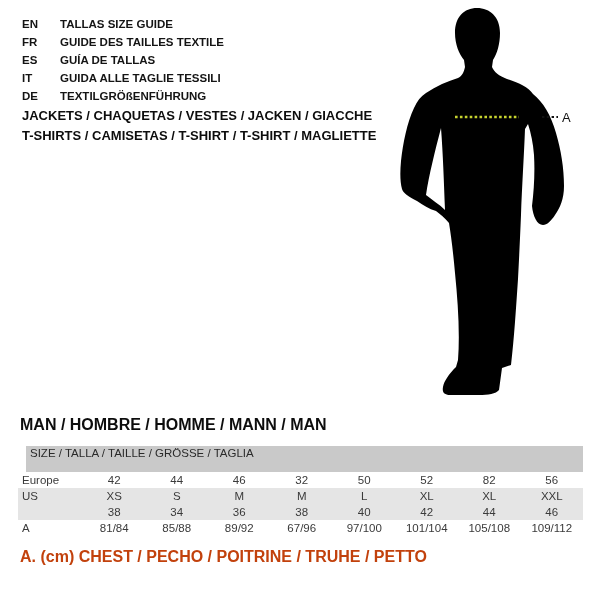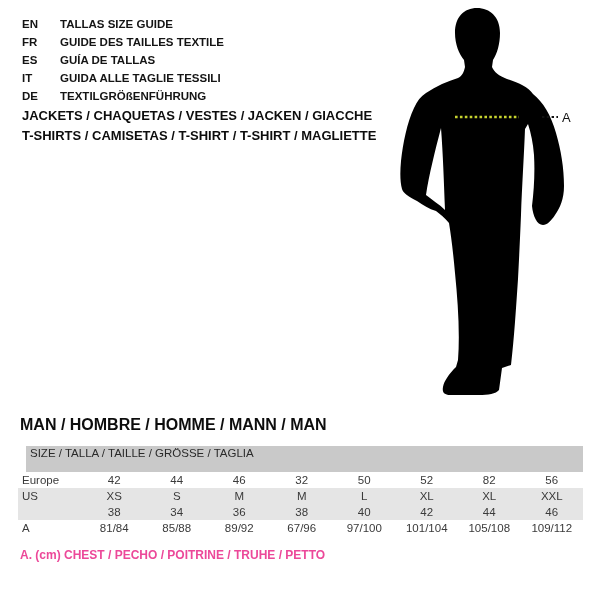--- a/index.html
+++ b/index.html
@@ -20,21 +20,21 @@
   
   .section-title{position:absolute;left:20px;top:416px;font-size:16px;font-weight:bold;color:#0d0d0d;white-space:nowrap;}
   
   .size-table{position:absolute;left:18px;top:446px;width:565px;font-size:11.5px;color:#3a3a3a;}
   .t-bar{height:26px;line-height:15px;background:#c9c9c9;color:#2a2a2a;padding-left:4px;box-sizing:border-box;margin-left:8px;}
   .t-row{display:flex;height:16px;line-height:16px;}
   .t-row.striped{background:#e5e5e5;}
   .t-label{flex:0 0 65px;padding-left:4px;box-sizing:border-box;text-align:left;}
   .t-cell{flex:1 1 0;text-align:center;}
   
-  .footnote{position:absolute;left:20px;top:548px;font-size:12px;font-weight:bold;color:#ec4899;white-space:nowrap;}
+  .footnote{position:absolute;left:20px;top:548px;font-size:16px;font-weight:bold;color:#c2410c;white-space:nowrap;}
 </style>
 </head>
 <body>
 
 <div class="page">
 
   <div class="lang-block">
     <div class="lang-row">
       <span class="lang-code">EN</span>
       <span class="lang-label">TALLAS SIZE GUIDE</span>

